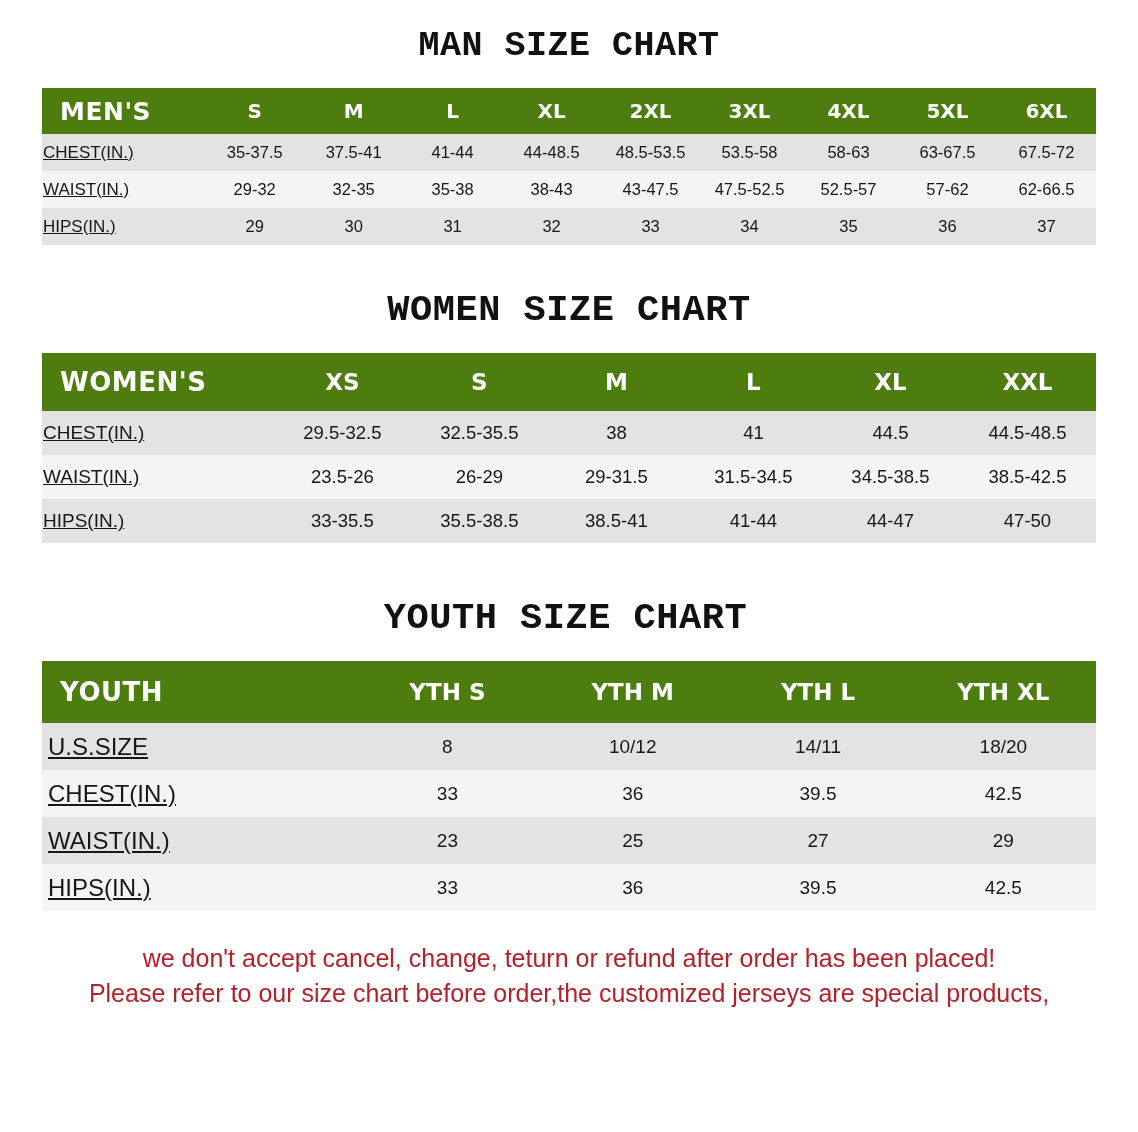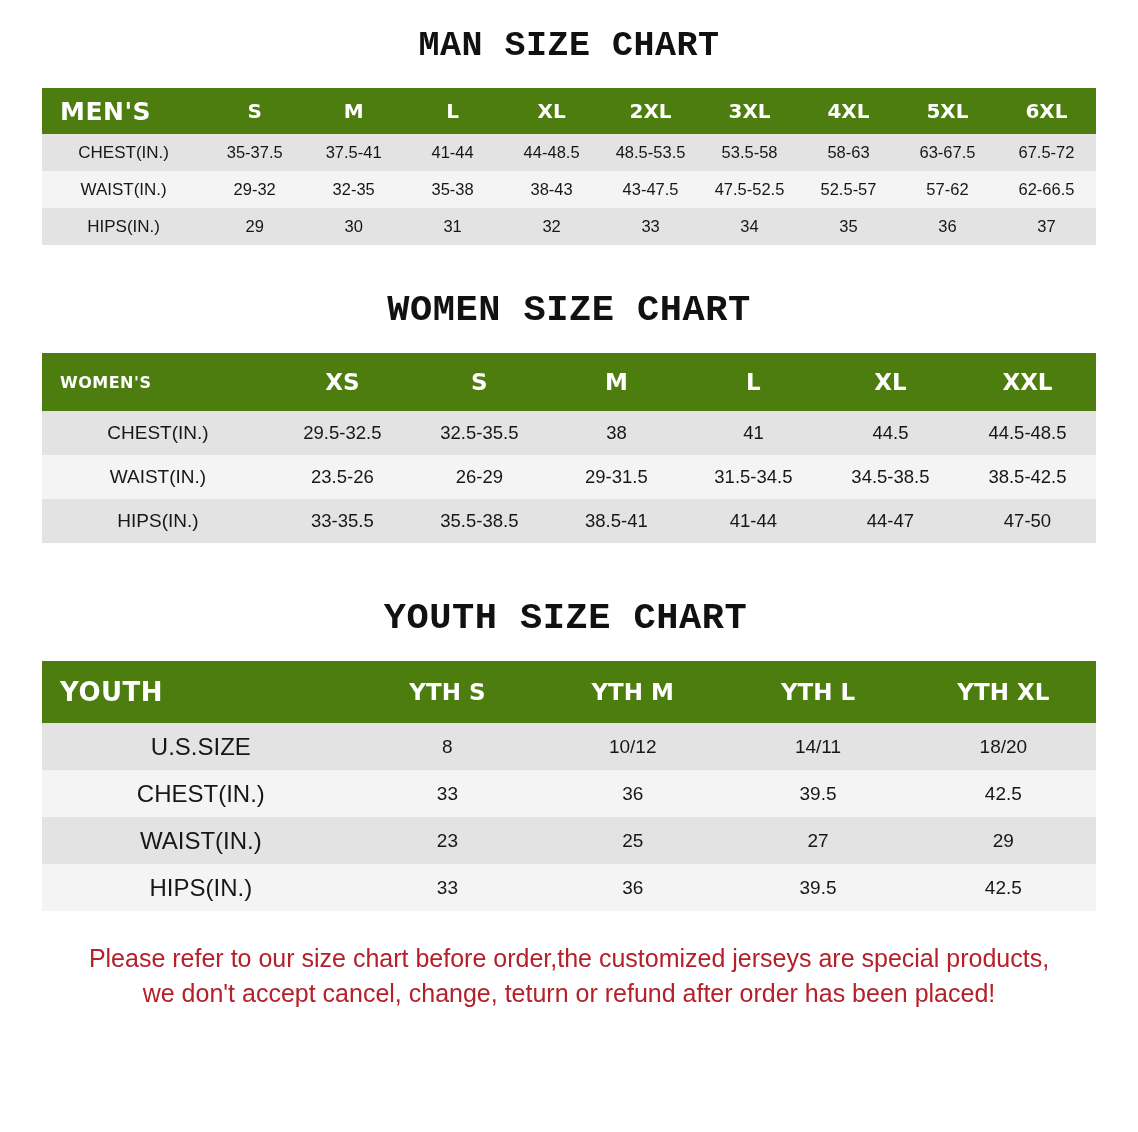--- a/index.html
+++ b/index.html
@@ -74,34 +74,35 @@
     padding-left: 18px;
     letter-spacing: 0.5px;
   }
   tbody td {
     text-align: center;
     color: #171717;
     font-family: "Liberation Sans", sans-serif;
     white-space: nowrap;
   }
   tbody td.lead {
-    text-align: center;
+    text-align: left;
+    text-decoration: underline;
   }
   tbody tr.odd  td { background: #e3e3e3; }
   tbody tr.even td { background: #f4f4f4; }
 
   
   .men thead th { height: 44px; font-size: 20px; }
   .men thead th.lead { font-size: 25px; }
   .men tbody td { height: 35px; font-size: 16.5px; }
   .men tbody td.lead { font-size: 17px; }
 
   
   .women thead th { height: 56px; font-size: 23px; }
-  .women thead th.lead { font-size: 16px; }
+  .women thead th.lead { font-size: 26px; }
   .women tbody td { height: 42px; font-size: 18.5px; }
   .women tbody td.lead { font-size: 19px; }
 
   
   .youth thead th { height: 60px; font-size: 23px; }
   .youth thead th.lead { font-size: 26px; }
   .youth tbody td { height: 45px; font-size: 19px; }
   .youth tbody td.lead { font-size: 24px; padding-left: 6px; }
 
   
@@ -292,17 +293,17 @@
           <td>33</td>
           <td>36</td>
           <td>39.5</td>
           <td>42.5</td>
         </tr>
       </tbody>
     </table>
   </div>
 
   <div class="note">
+    <span class="line">we don't accept cancel, change, teturn or refund after order has been placed!</span>
     <span class="line">Please refer to our size chart before order,the customized jerseys are special products,</span>
-    <span class="line">we don't accept cancel, change, teturn or refund after order has been placed!</span>
   </div>
 
 </div>
 
 </body></html>

